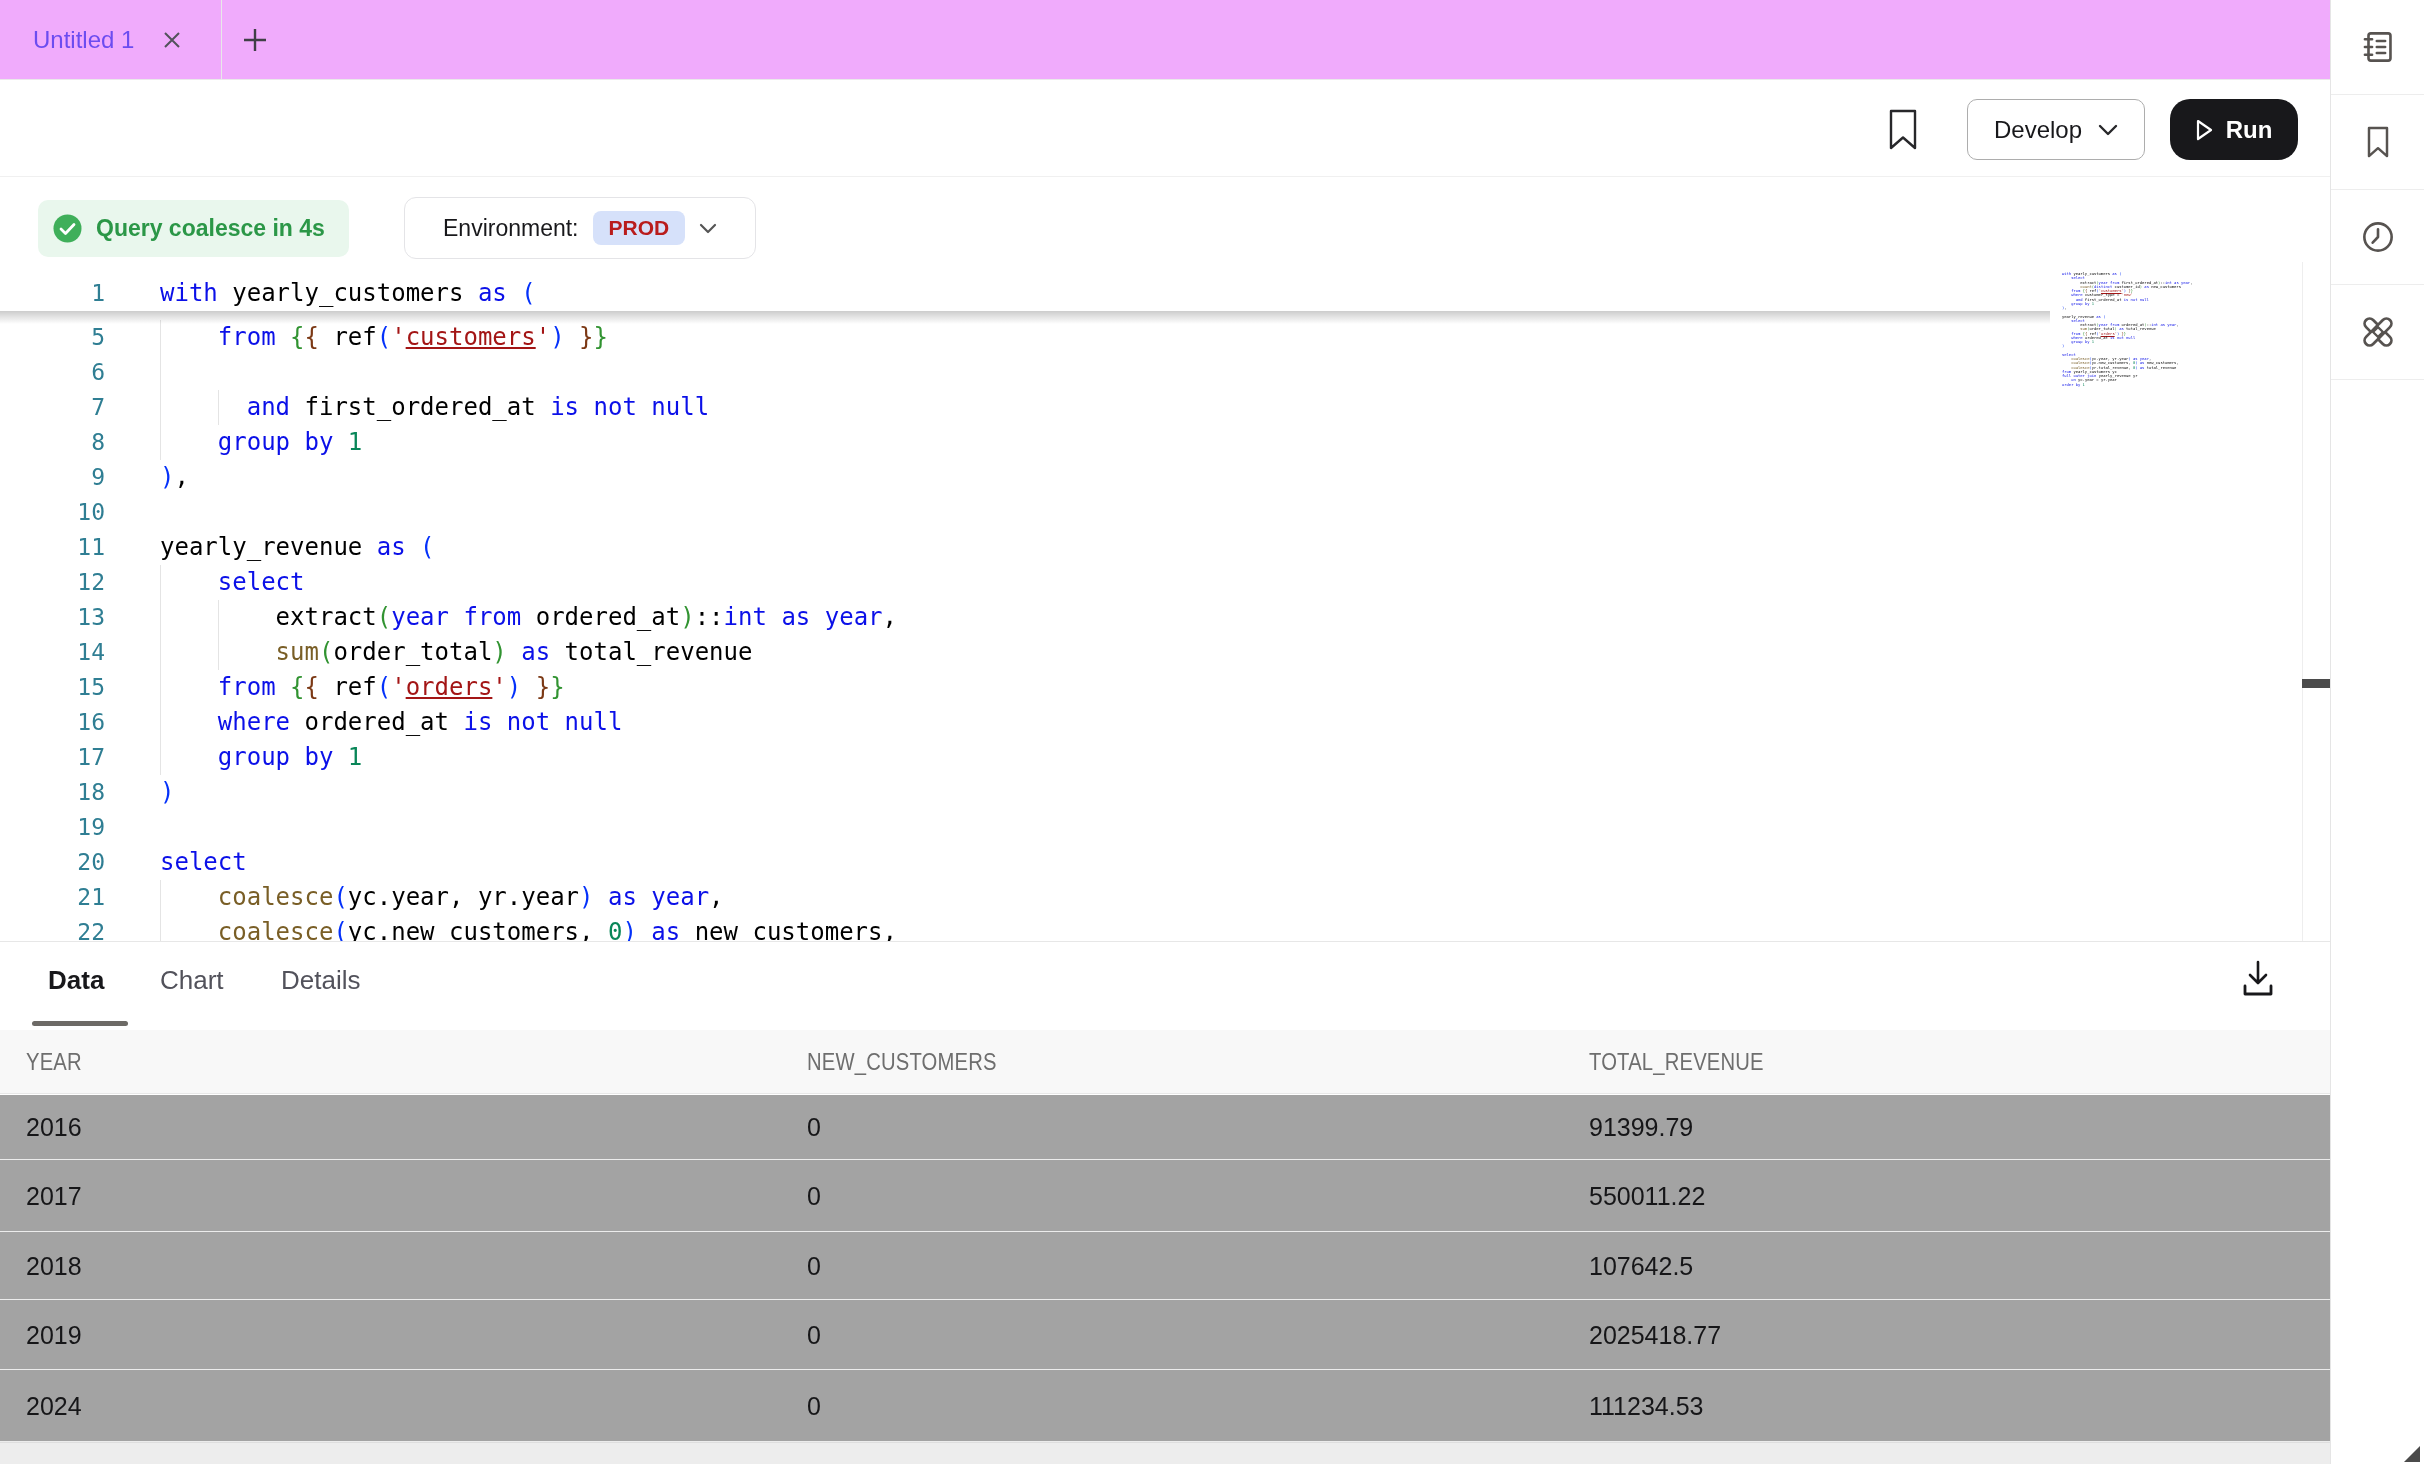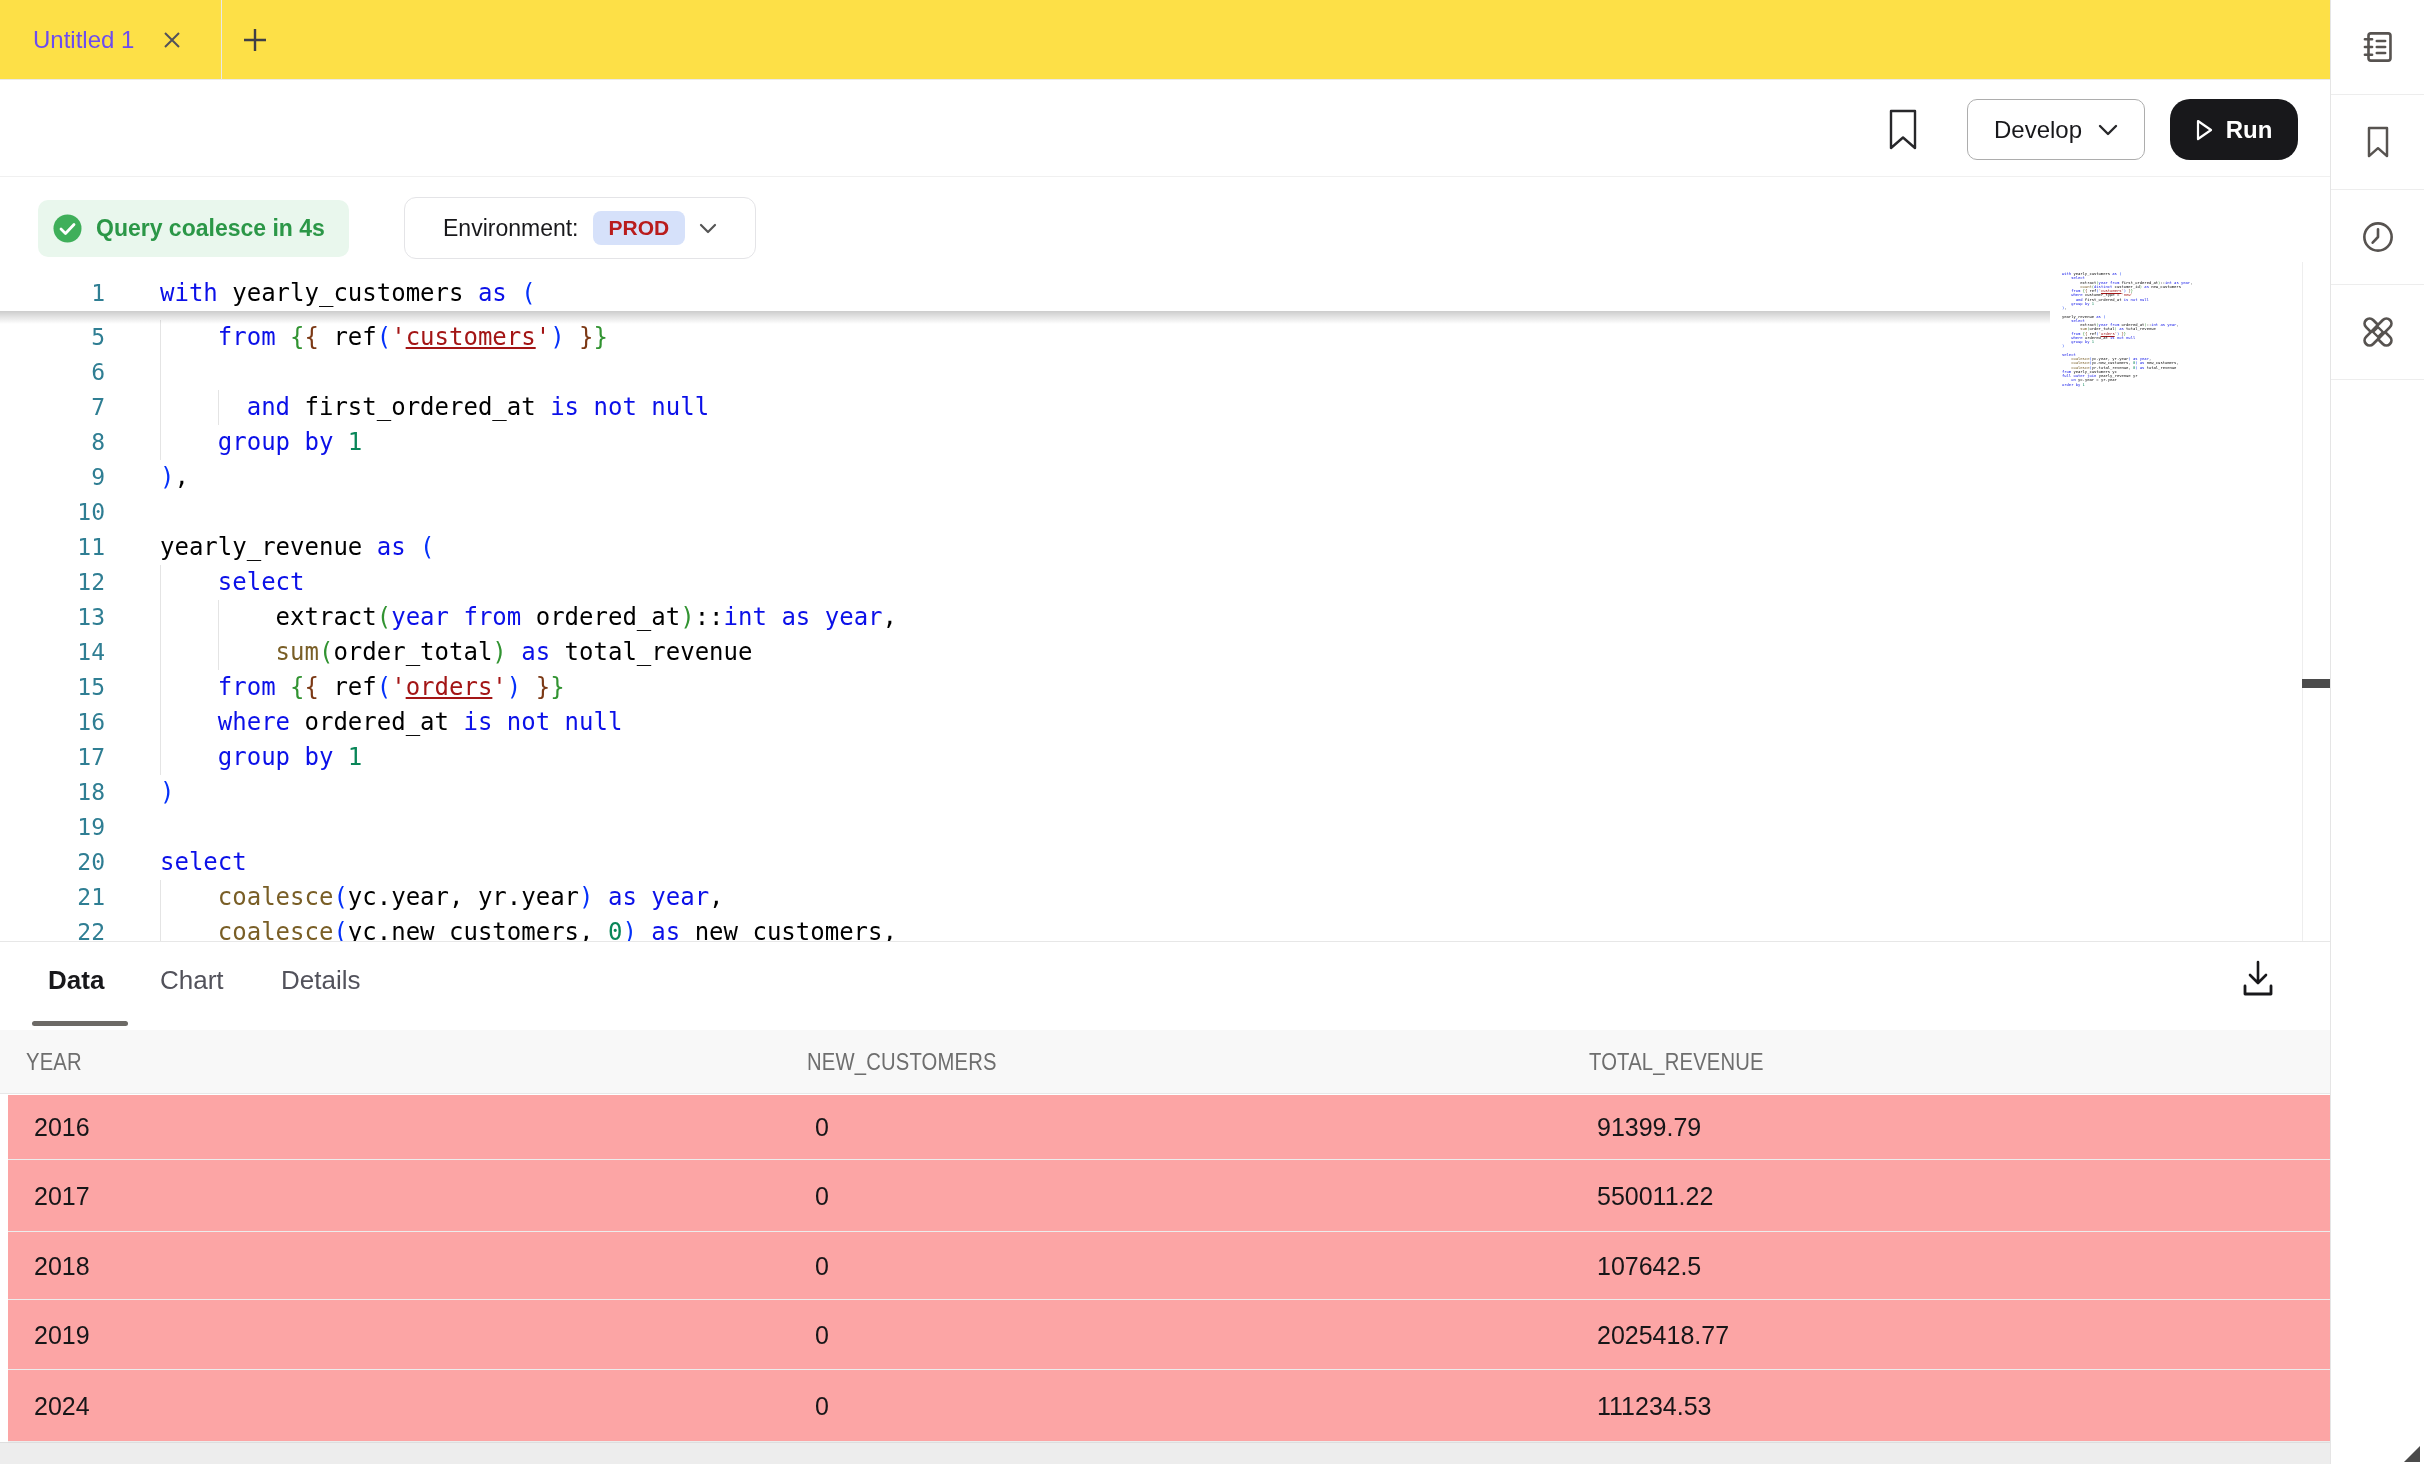--- a/index.html
+++ b/index.html
@@ -1,21 +1,21 @@
 <!DOCTYPE html>
 <html><head>
 <meta charset="utf-8">
 <style>
   html,body{margin:0;padding:0;background:#fff;}
   .app{position:relative;width:2424px;height:1464px;background:#fff;overflow:hidden;
        font-family:"Liberation Sans",sans-serif;color:#18181b;}
   .abs{position:absolute;}
 
   
-  .tabbar{left:0;top:0;width:2330px;height:79px;border-bottom:1px solid #eaeaea;background:#fde047;}
+  .tabbar{left:0;top:0;width:2330px;height:79px;border-bottom:1px solid #eaeaea;background:#f0abfc;}
   .tab-label{left:33px;top:0;height:79px;line-height:79px;font-size:24px;color:#6c4cf0;}
   .tab-close{left:158px;top:26px;width:28px;height:28px;cursor:pointer;}
   .tab-divider{left:221px;top:0;width:1px;height:79px;background:#e8e8e8;}
   .tab-plus{left:240px;top:25px;width:30px;height:30px;cursor:pointer;}
 
   
   .toolbar-border{left:0;top:176px;width:2330px;height:1px;background:#f0f0f0;}
   .bookmark-btn{left:1887px;top:109px;width:32px;height:42px;}
   .develop-btn{left:1967px;top:99px;width:178px;height:61px;border:1.5px solid #adadad;border-radius:10px;
       box-sizing:border-box;display:flex;align-items:center;justify-content:center;gap:16px;
@@ -55,21 +55,21 @@
   
   .results-border{left:0;top:941px;width:2330px;height:1px;background:#e7e7e7;}
   .rtab{top:958px;height:44px;line-height:44px;font-size:26px;cursor:pointer;}
   .rtab.active{color:#18181b;font-weight:700;}
   .rtab.idle{color:#52525b;font-weight:500;}
   .tab-underline{left:32px;top:1021px;width:96px;height:5px;background:#6d6a66;border-radius:3px;}
   .download-btn{left:2238px;top:958px;width:40px;height:42px;cursor:pointer;}
   .thead{left:0;top:1030px;width:2330px;height:64px;background:#f8f8f8;border-bottom:1px solid #e8e8e8;box-sizing:border-box;}
   .th{position:absolute;top:0;height:64px;line-height:64px;font-size:23px;font-weight:500;color:#6e6e6e;
       transform:scaleX(0.88);transform-origin:left center;letter-spacing:0.2px;}
-  .trow{position:absolute;left:8px;width:2330px;border-bottom:1px solid #ececec;box-sizing:border-box;background:#fca5a5;padding-left:41px;}
+  .trow{position:absolute;left:0;width:2330px;border-bottom:1px solid #ececec;box-sizing:border-box;background:#a3a3a3;padding-left:41px;}
   .td{position:absolute;top:0;font-size:25px;color:#161618;}
   .bottom-strip{left:0;top:1442px;width:2330px;height:22px;background:#ededed;border-top:1px solid #dedede;box-sizing:border-box;}
 
   
   .sidebar{left:2330px;top:0;width:94px;height:1464px;border-left:1px solid #e5e5e5;background:#fff;box-sizing:border-box;}
   .side-cell{position:absolute;left:0;width:94px;height:95px;border-bottom:1px solid #ededed;box-sizing:border-box;
       display:flex;align-items:center;justify-content:center;cursor:pointer;}
   .grip{left:2404px;top:1446px;width:0;height:0;border-left:16px solid transparent;border-bottom:16px solid #4b4b4b;}
   svg{display:block;}
 </style>

